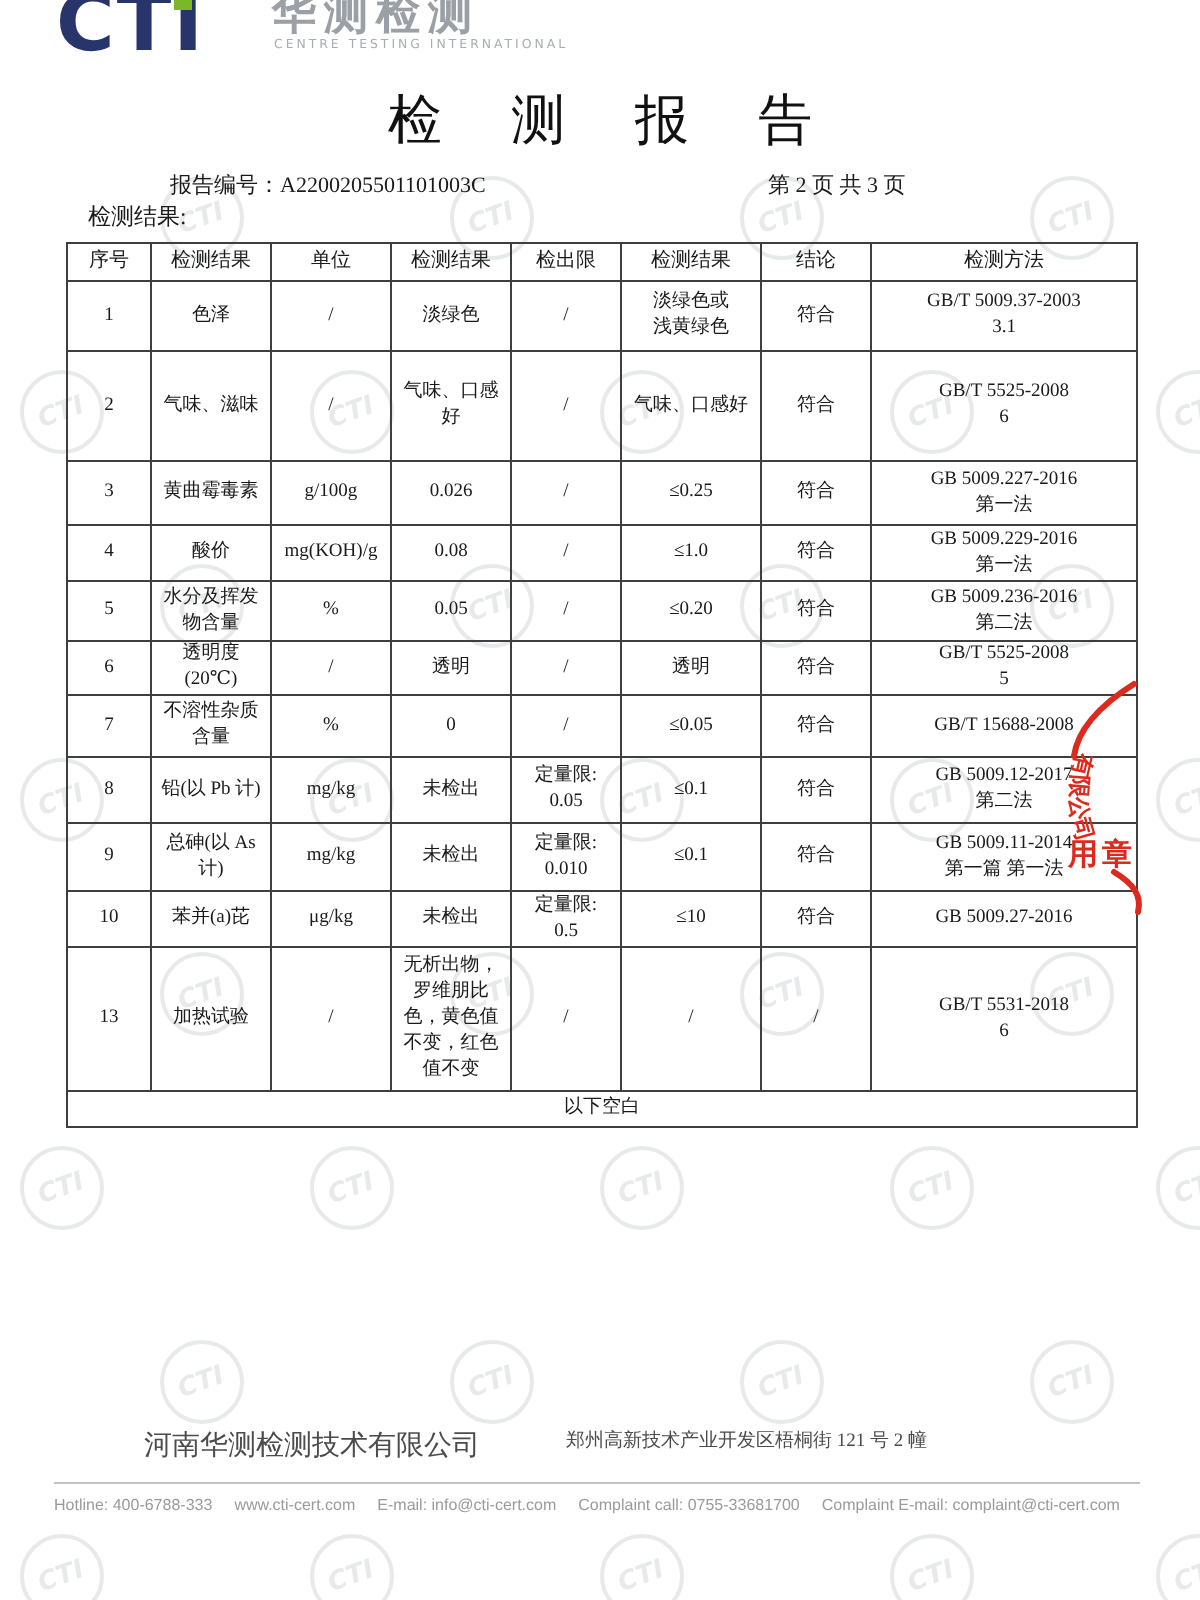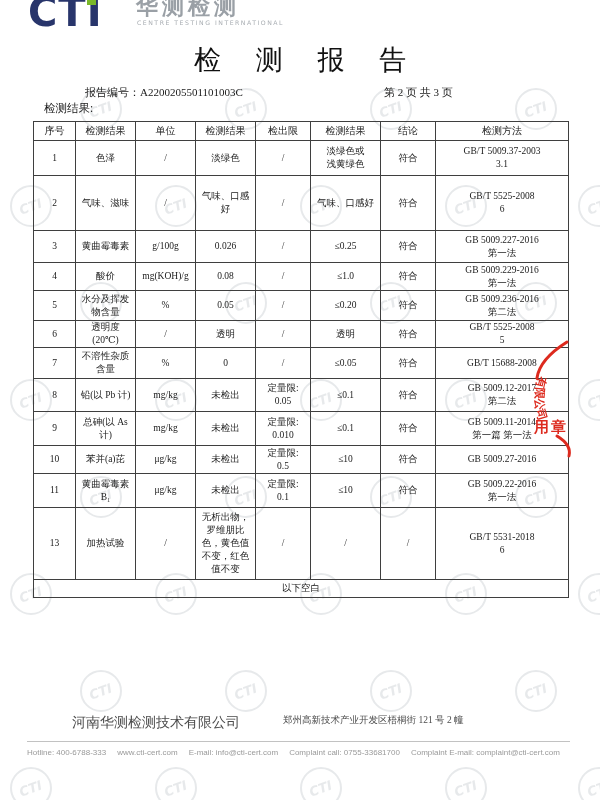--- a/index.html
+++ b/index.html
@@ -340,33 +340,20 @@
             <td>10</td>
             <td>苯并(a)芘</td>
             <td>μg/kg</td>
             <td>未检出</td>
             <td>定量限:
 0.5</td>
             <td>≤10</td>
             <td>符合</td>
             <td>GB 5009.27-2016</td>
           </tr>
-          <tr style="height: 34px;">
-            <td>11</td>
-            <td>黄曲霉毒素
-B₁</td>
-            <td>μg/kg</td>
-            <td>未检出</td>
-            <td>定量限:
-0.1</td>
-            <td>≤10</td>
-            <td>符合</td>
-            <td>GB 5009.22-2016
-第一法</td>
-          </tr>
           <tr style="height: 72px;">
             <td>13</td>
             <td>加热试验</td>
             <td>/</td>
             <td>无析出物，
 罗维朋比
 色，黄色值
 不变，红色
 值不变</td>
             <td>/</td>

